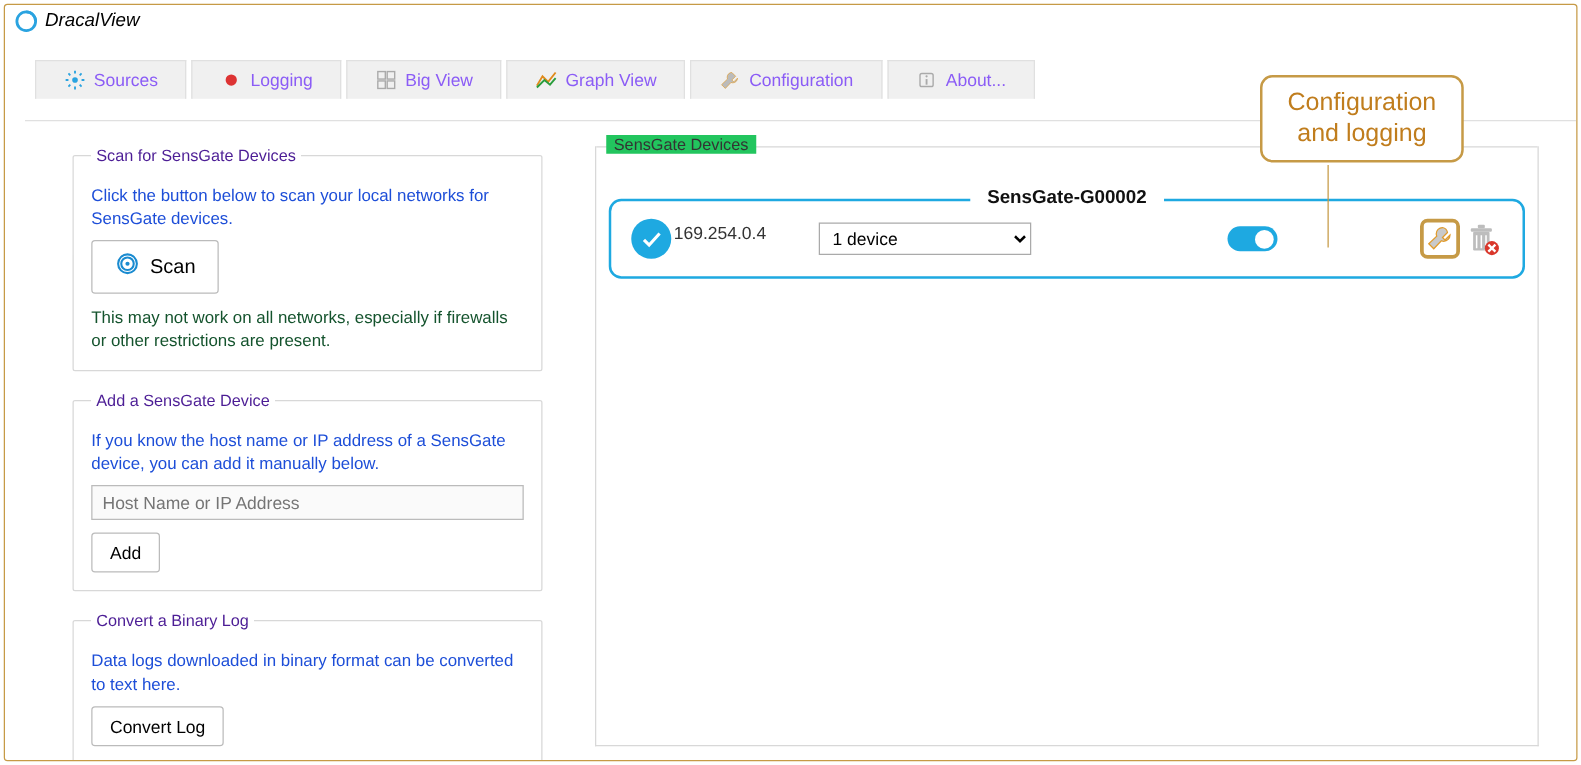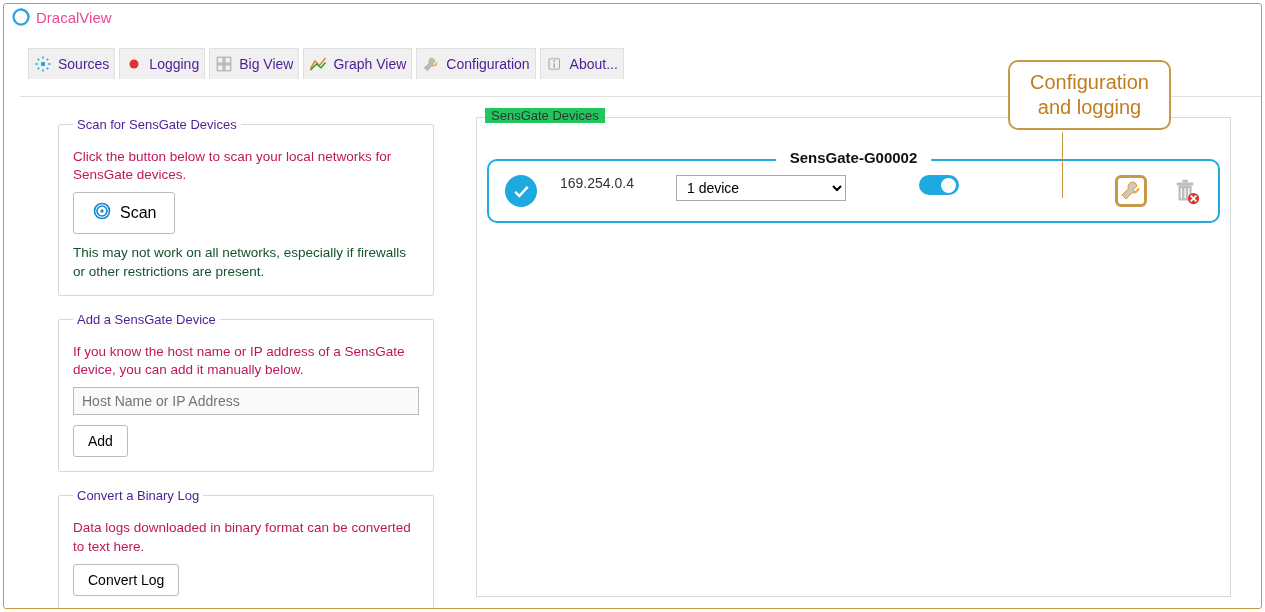--- a/index.html
+++ b/index.html
@@ -17,42 +17,43 @@
   .outer-frame {
     position: absolute;
     left: 3px; top: 3px; right: 3px; bottom: 3px;
     border: 1px solid #c69a46;
     border-radius: 3px;
     background: #fff;
     overflow: hidden;
   }
   .titlebar {
     display: flex;
-    align-items: flex-end;
+    align-items: flex-start;
     gap: 6px;
     padding: 4px 8px;
-    color: #ec4899;
+    color: #000000;
     font-size: 15px;
+    font-style: italic;
   }
   .app-icon svg { width: 18px; height: 18px; display:block; }
   .tabstrip {
     margin: 18px 0 0 24px;
     display: flex;
     gap: 4px;
   }
   .tab {
     display: flex;
     align-items: center;
     gap: 6px;
-    padding: 6px 5px;
+    padding: 6px 22px;
     background: #f0f0f0;
     border: 1px solid #e0e0e0;
     border-bottom: none;
     font-size: 14px;
-    color: #4c1d95;
+    color: #8b5cf6;
     cursor: default;
   }
   .tab-icon { width: 18px; height: 18px; display:inline-flex; align-items:center; justify-content:center; }
   .tab-icon svg { width:18px; height:18px; }
   .tab.active {
     background: #fff;
     font-weight: 600;
   }
   .active-highlight {
     border: 3px solid #c69a46;
@@ -82,21 +83,21 @@
     padding: 10px 14px 14px 14px;
     margin-bottom: 16px;
   }
   legend {
     padding: 0 4px;
     font-size: 13px;
     color: #4c1d95;
   }
   .desc {
     font-size: 13.5px;
-    color: #be185d;
+    color: #1d4ed8;
     margin: 6px 0 8px 0;
     line-height: 1.35;
   }
   .btn {
     border: 1px solid #bbb;
     background: #fff;
     border-radius: 3px;
     padding: 7px 14px;
     font-size: 14px;
     display: inline-flex;
@@ -143,22 +144,22 @@
     height:1px;
   }
 
   .device-card {
     border: 2px solid #1ea9e1;
     border-radius: 10px;
     position: relative;
     padding: 14px 16px 14px 16px;
     margin-top: 14px;
     display: flex;
-    align-items: flex-start;
-    gap: 23px;
+    align-items: center;
+    gap: 2px;
   }
   .device-legend {
     position: absolute;
     top: -12px;
     left: 50%;
     transform: translateX(-50%);
     background: #fff;
     padding: 0 14px;
     font-weight: 700;
     font-size: 15px;

